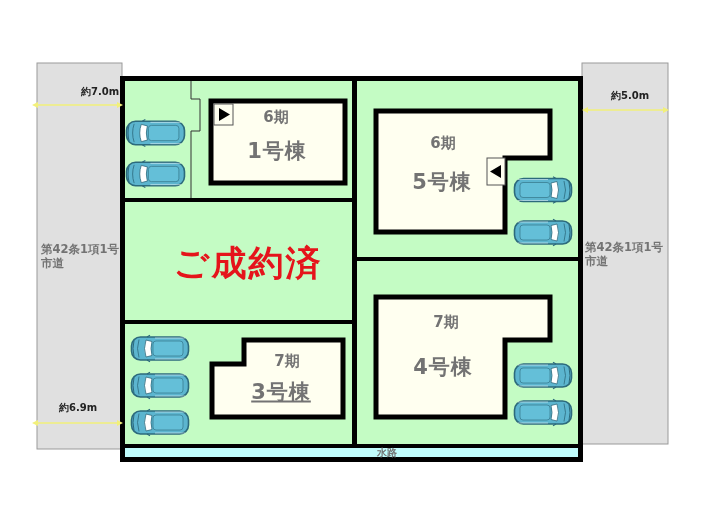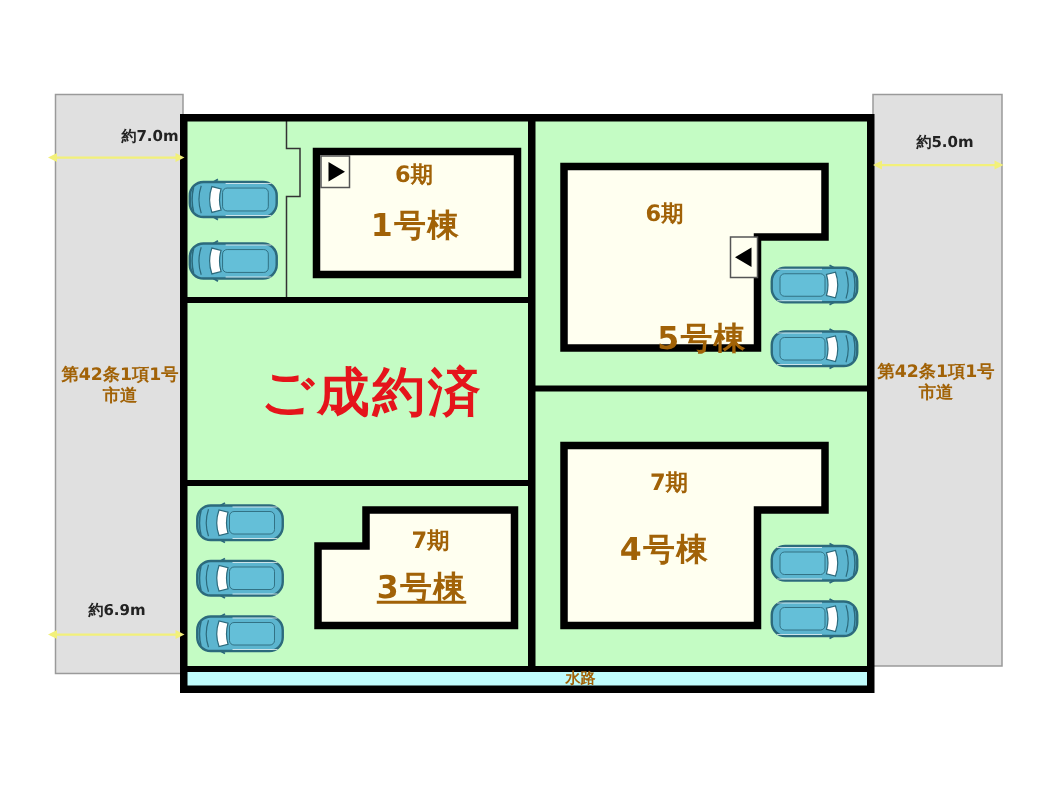--- a/index.html
+++ b/index.html
@@ -1,22 +1,22 @@
 <!DOCTYPE html>
 <html><head>
   <meta charset="utf-8">
   <style>
     html, body { margin: 0; padding: 0; background: #ffffff; }
     body { width: 705px; height: 525px; position: relative; overflow: hidden;
            font-family: "DejaVu Sans", sans-serif; }
     #plan { position: absolute; left: 0; top: 0; }
     .lbl { position: absolute; transform: translate(-50%, -50%); white-space: nowrap;
-           font-family: "DejaVu Sans", sans-serif; font-weight: bold; color: #a16207; line-height: 1; }
+           font-family: "DejaVu Sans", sans-serif; font-weight: bold; color: #737373; line-height: 1; }
     .dim { font-size: 10px; font-weight: bold; color: #222; }
-    .road-type { font-size: 11.5px; text-align: center; line-height: 14px; }
+    .road-type { font-size: 11.5px; text-align: left; line-height: 14px; }
     .phase { font-size: 15px; }
     .bldg { font-size: 21px; letter-spacing: 1px; }
     .sold { font-size: 35px; color: #e5141b; letter-spacing: 2px; }
     .water { font-size: 10px; margin-left: 34px; }
   </style>
 </head>
 <body>
 
 <svg id="plan" width="705" height="525" viewBox="0 0 705 525" xmlns="http://www.w3.org/2000/svg">
   <defs>
@@ -105,18 +105,18 @@
 
 <div class="lbl phase" style="left:276px; top:117px;">6期</div>
 <div class="lbl bldg" style="left:277px; top:151px;">1号棟</div>
 
 <div class="lbl sold" style="left:248px; top:263px;">ご成約済</div>
 
 <div class="lbl phase" style="left:287px; top:361px;">7期</div>
 <div class="lbl bldg" style="left:281px; top:392px;text-decoration:underline;">3号棟</div>
 
 <div class="lbl phase" style="left:443px; top:143px;">6期</div>
-<div class="lbl bldg" style="left:468px; top:182px;margin-top:44px;">5号棟</div>
+<div class="lbl bldg" style="left:442px; top:182px;">5号棟</div>
 
 <div class="lbl phase" style="left:446px; top:322px;">7期</div>
 <div class="lbl bldg" style="left:443px; top:367px;">4号棟</div>
 
 <div class="lbl water" style="left:353px; top:453px;">水路</div>
 
 </body></html>

